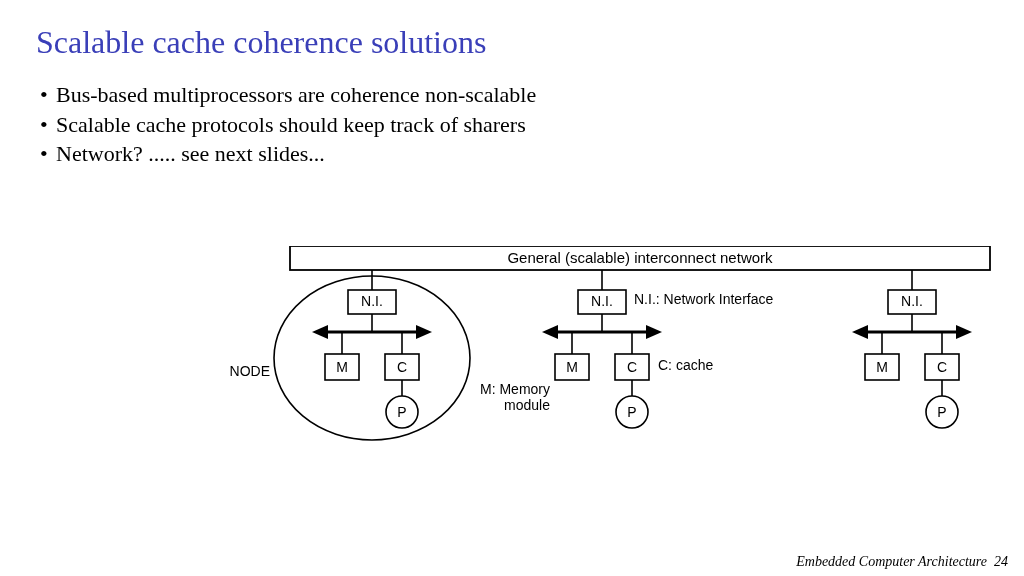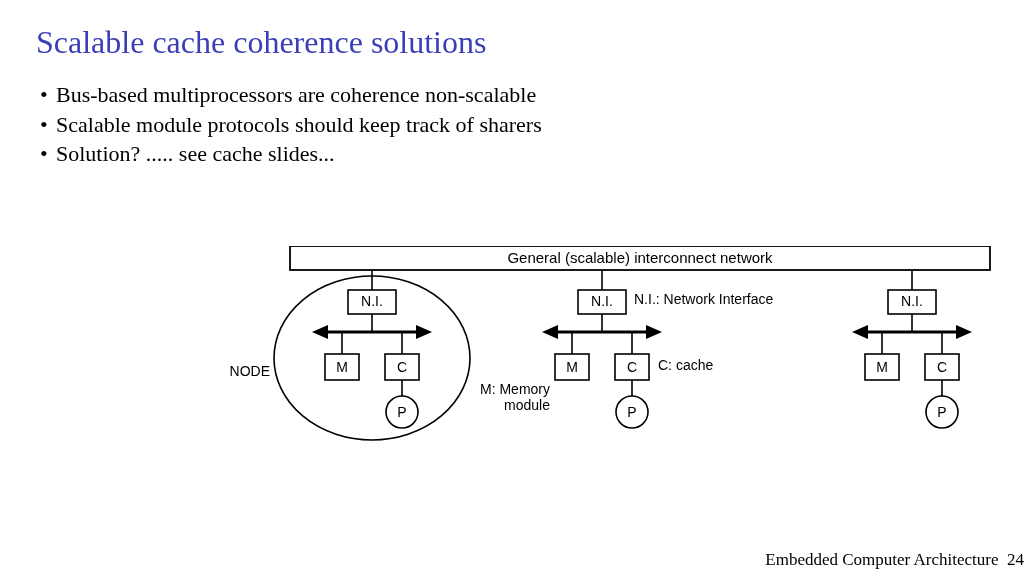--- a/index.html
+++ b/index.html
@@ -31,23 +31,24 @@
   }
   .bullets .row {
     display: flex;
     gap: 6px;
   }
   .bullets .dot {
     min-width: 10px;
   }
   .footer {
     position: absolute;
-    right: 0;
+    right: 16px;
     bottom: 6px;
-    font-size: 17px;
+    font-style: italic;
+    font-size: 14px;
     color: #000;
   }
   .diagram {
     position: absolute;
     left: 230px;
     top: 246px;
     width: 765px;
     height: 220px;
   }
   .diagram text {
@@ -59,25 +60,25 @@
 
 <div class="title">Scalable cache coherence solutions</div>
 
 <div class="bullets">
   <div class="row">
     <span class="dot">•</span>
     <span>Bus-based multiprocessors are coherence non-scalable</span>
   </div>
   <div class="row">
     <span class="dot">•</span>
-    <span>Scalable module protocols should keep track of sharers</span>
+    <span>Scalable cache protocols should keep track of sharers</span>
   </div>
   <div class="row">
     <span class="dot">•</span>
-    <span>Solution? ..... see cache slides...</span>
+    <span>Network? ..... see next slides...</span>
   </div>
 </div>
 
 <svg class="diagram" viewBox="0 0 765 220">
 
   <rect x="60" y="0" width="700" height="24" fill="#fff" stroke="#000" stroke-width="1.8"></rect>
   <text x="410" y="17" text-anchor="middle" font-size="15" fill="#000">General (scalable) interconnect network</text>
 
   <g>
     <ellipse cx="142" cy="112" rx="98" ry="82" fill="none" stroke="#000" stroke-width="1.6"></ellipse>

